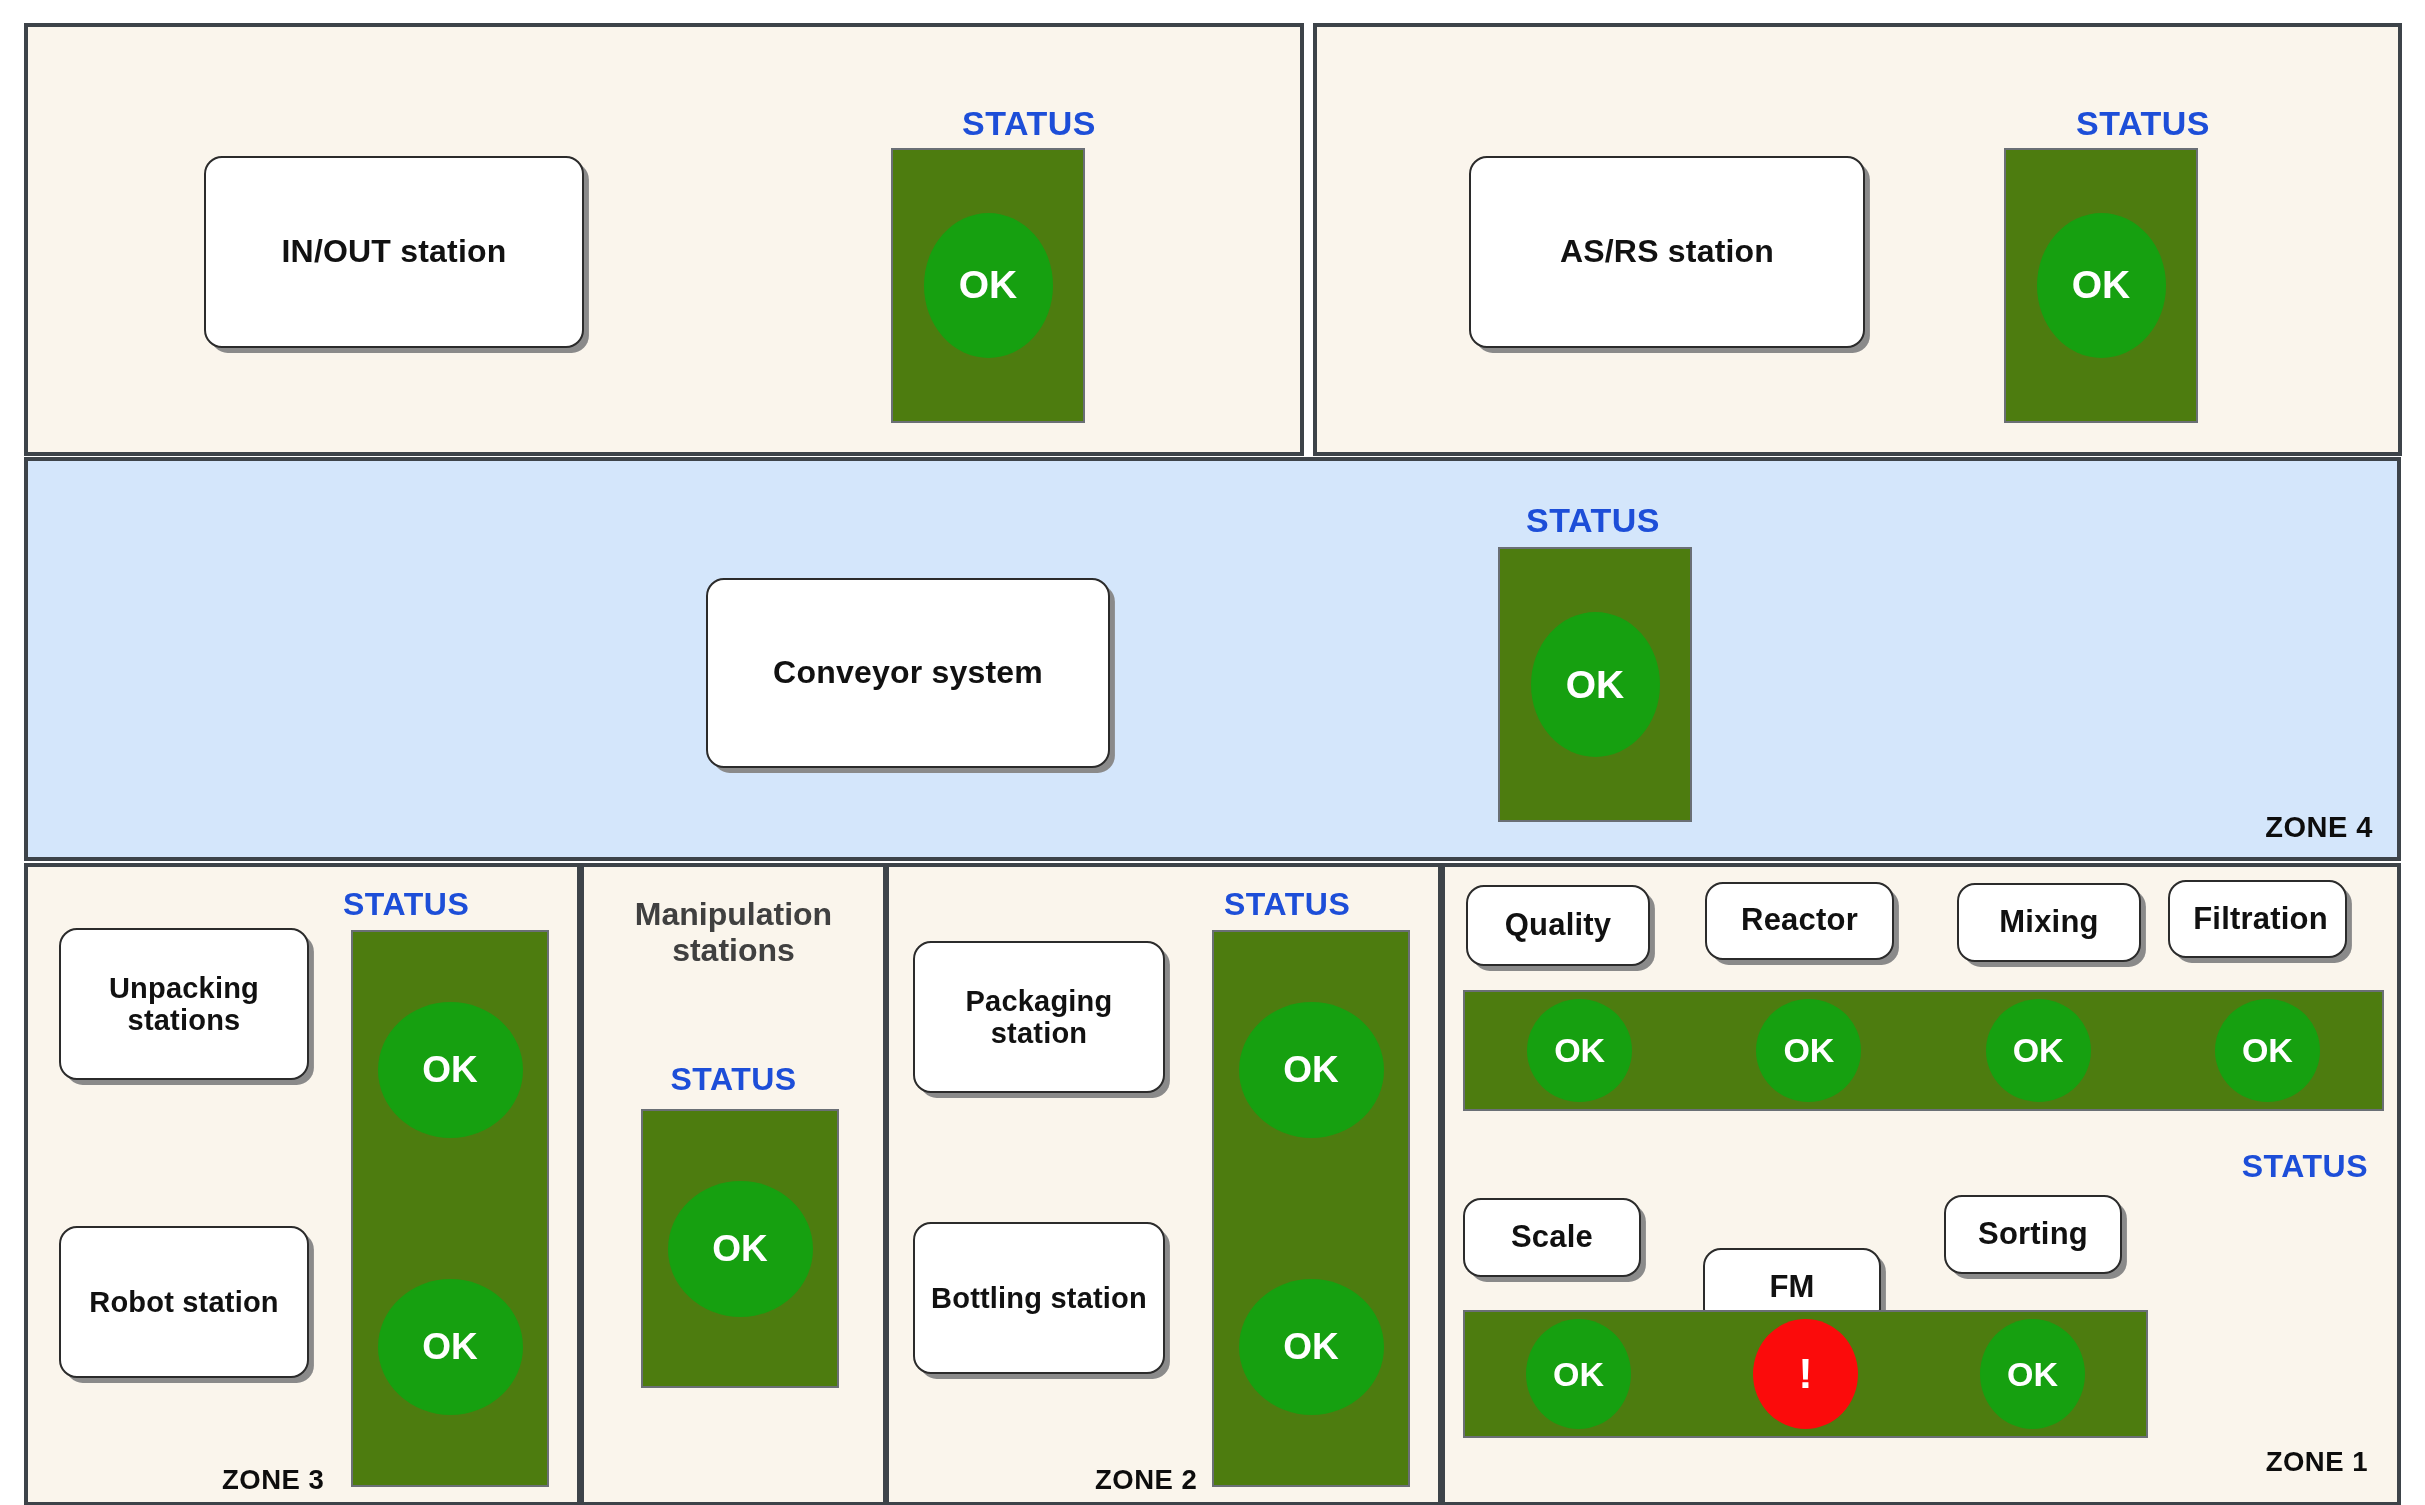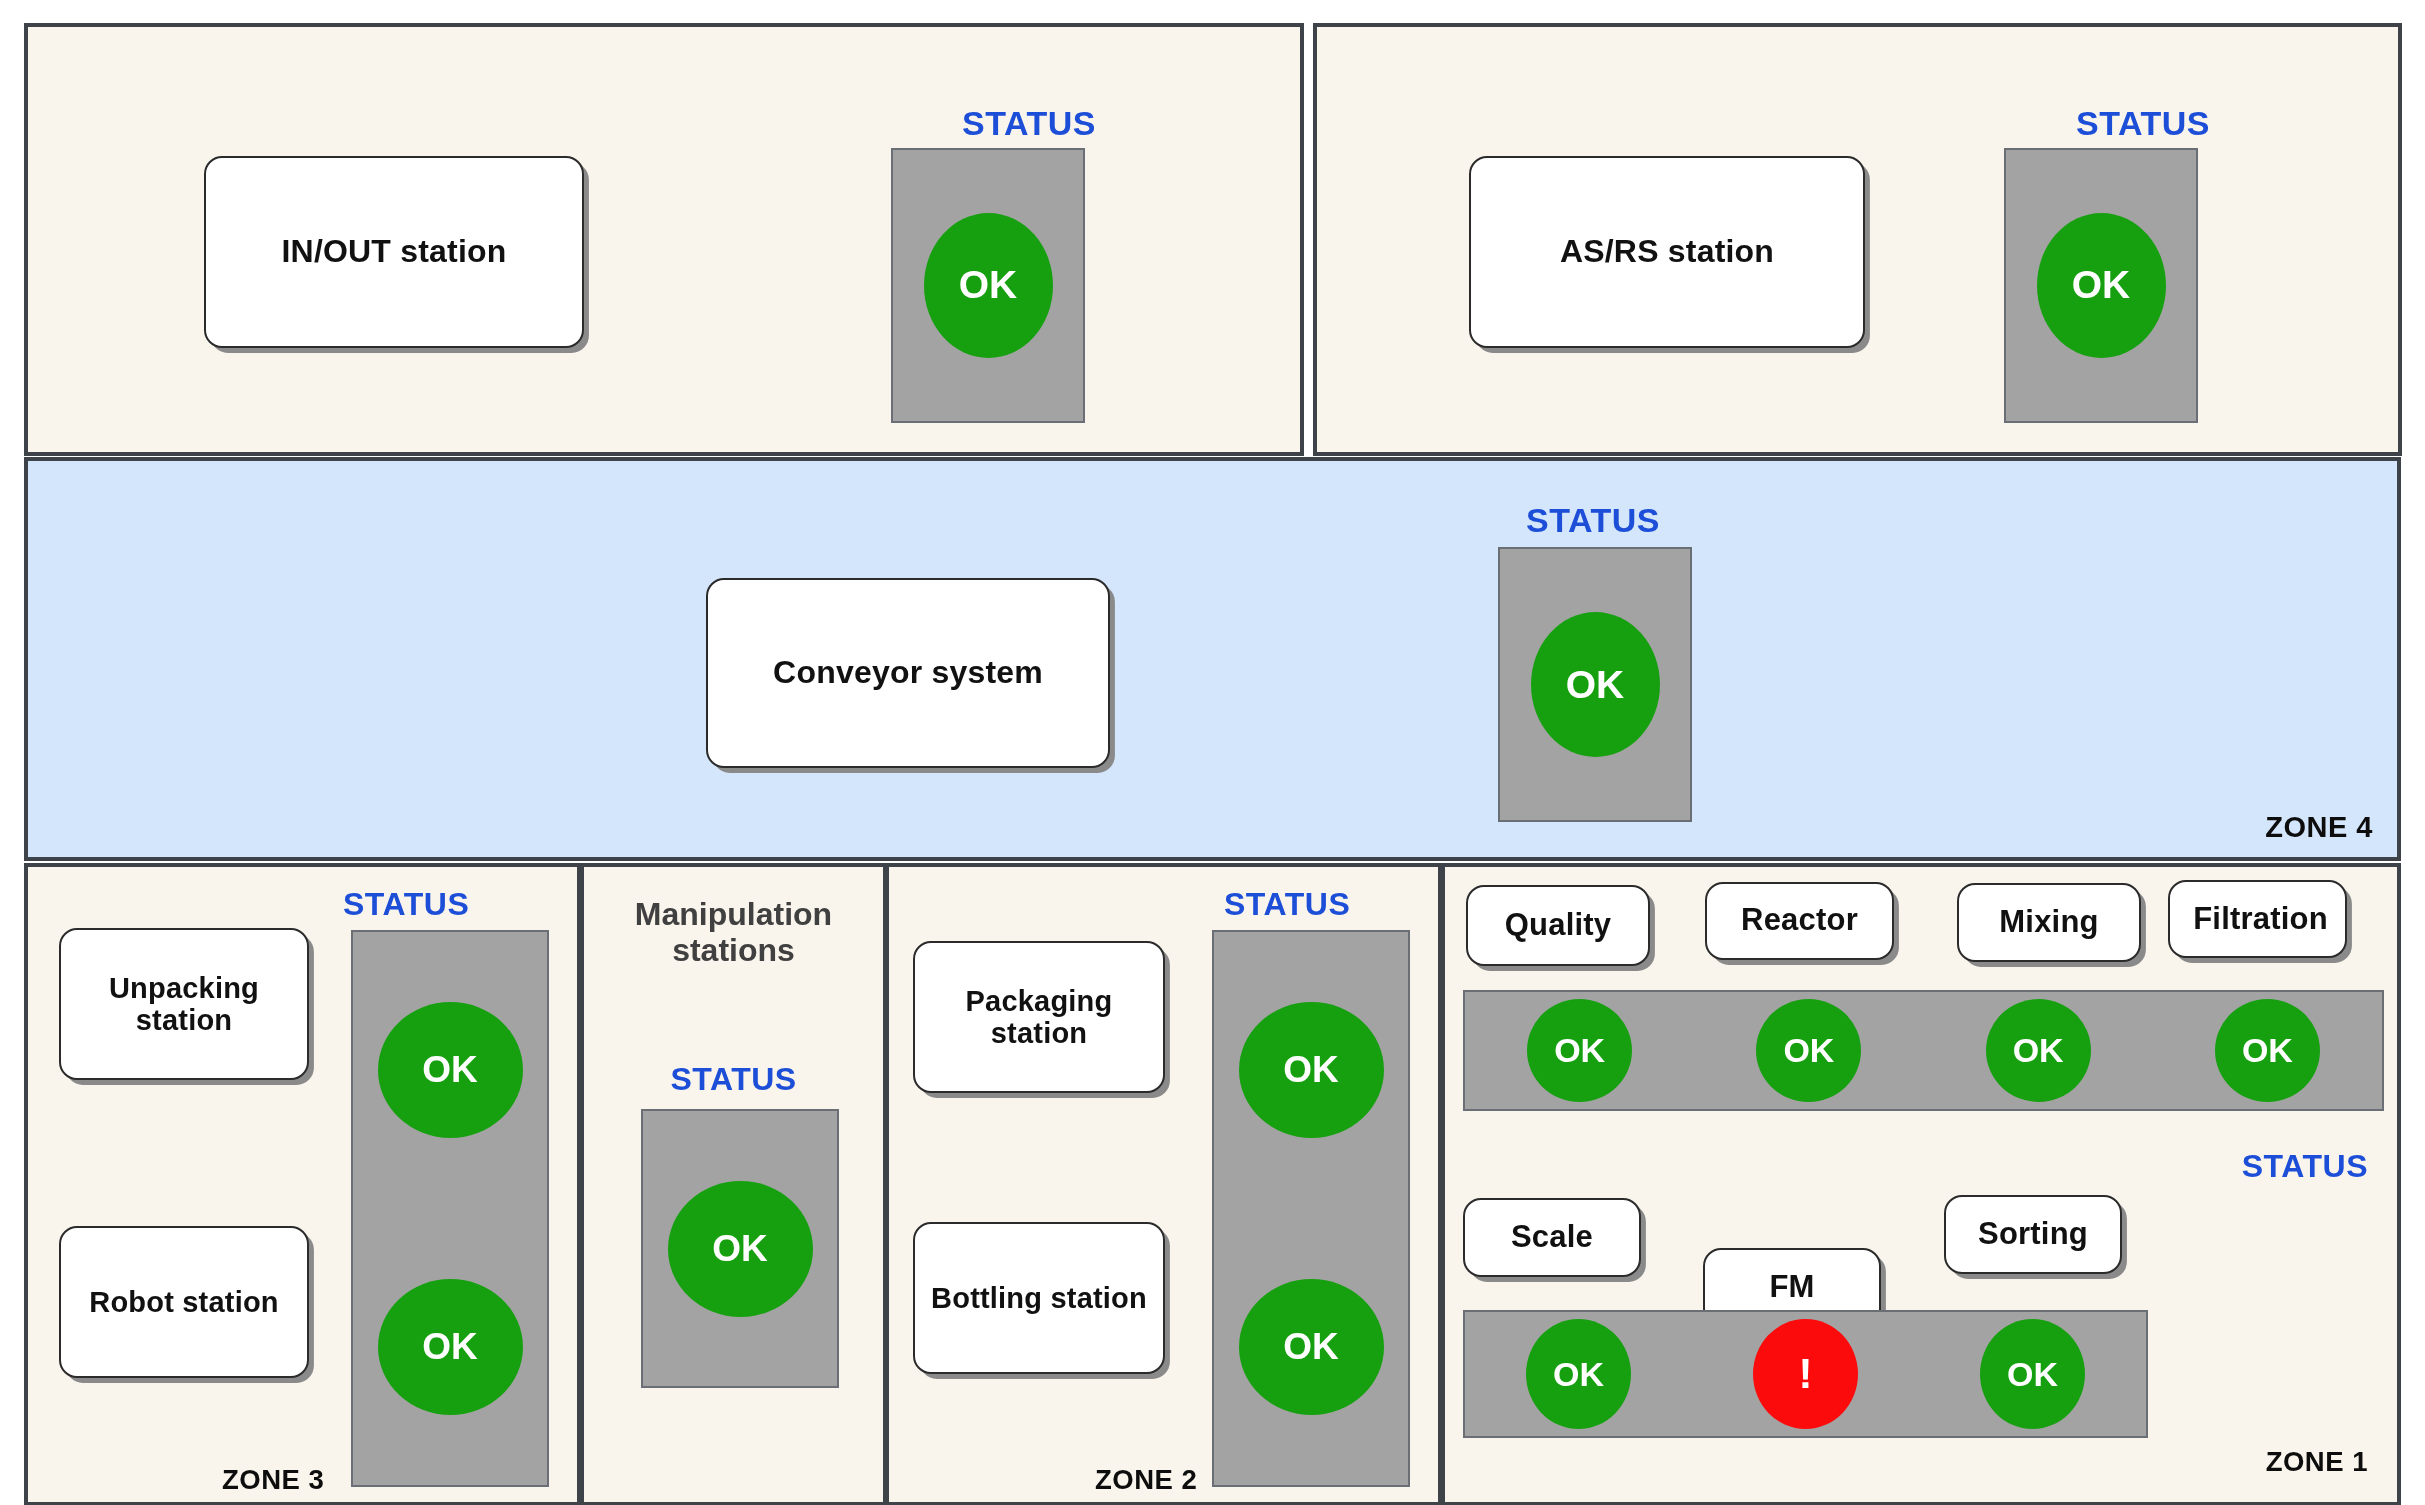--- a/index.html
+++ b/index.html
@@ -41,21 +41,21 @@
     text-align: center;
     font-weight: bold;
     color: #111111;
     line-height: 1.12;
     letter-spacing: 0.2px;
   }
 
   
   .tray {
     position: absolute;
-    background: #a3a3a3;
+    background: #4d7c0f;
     border: 2.4px solid #6a6f75;
     box-sizing: border-box;
     display: flex;
     align-items: center;
     justify-content: space-around;
   }
   .tray.vertical { flex-direction: column; }
 
   
   .led {
@@ -132,21 +132,21 @@
     </div>
 
     <div class="zone-label" style="right:24px; bottom:13px; font-size:29px;">ZONE 4</div>
   </div>
 
   <div class="panel" style="left:24px; top:863px; width:557px; height:643px;">
 
     <div class="status-label" style="left:315px; top:18.6px; font-size:32px;">STATUS</div>
 
     <div class="station" style="left:31px; top:61px; width:250px; height:152px; font-size:29px;">Unpacking
-station</div>
+stations</div>
 
     <div class="station" style="left:31px; top:359px; width:250px; height:152px; font-size:29px;">Robot
 station</div>
 
     <div class="tray vertical" style="left:323px; top:63px; width:198px; height:557px; justify-content:space-around;">
       <div class="led ok" style="width:145px; height:136px; font-size:37px;">OK</div>
       <div class="led ok" style="width:145px; height:136px; font-size:37px;">OK</div>
     </div>
 
     <div class="zone-label" style="left:194px; bottom:6.5px; font-size:27.5px;">ZONE 3</div>

